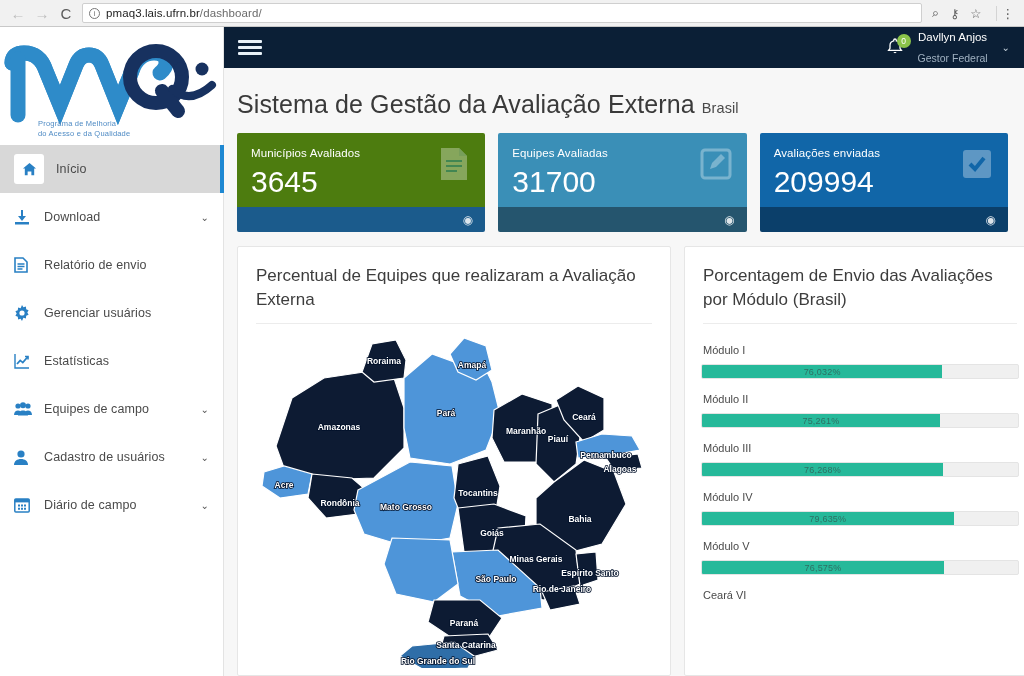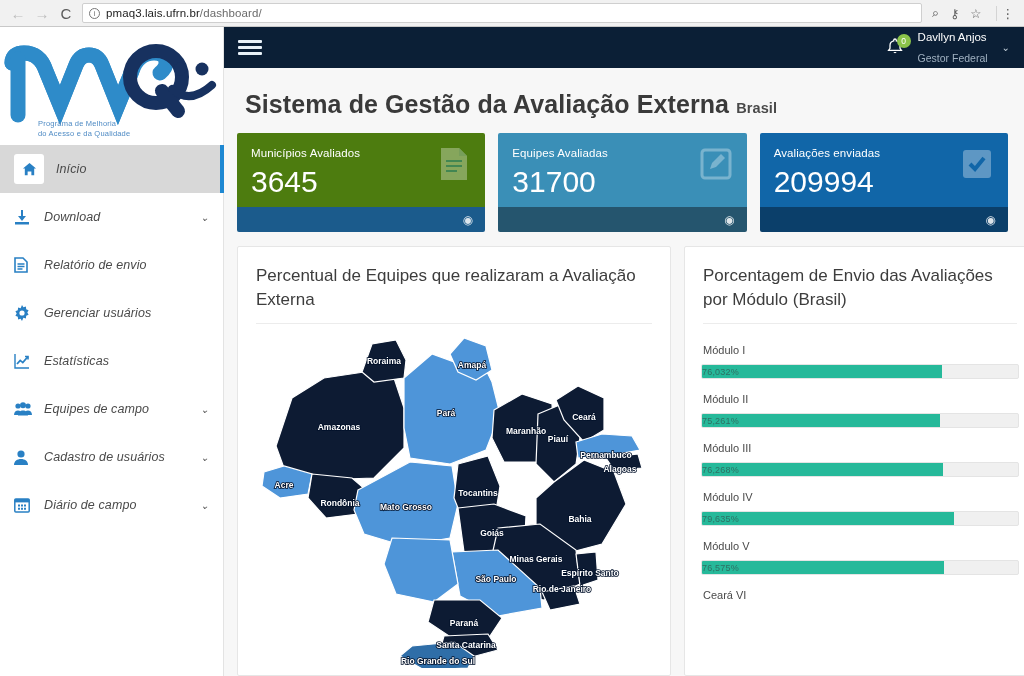--- a/index.html
+++ b/index.html
@@ -48,21 +48,21 @@
              flex: none; position: relative; }
   .logo-wrap { height: 116px; padding: 14px 0 0 4px; position: relative; overflow: hidden; }
   .logo-svg { display: block; }
   .logo-tag {
     position: absolute; left: 38px; top: 92px;
     font-size: 7.5px; color: #4f8bc4; line-height: 10px; letter-spacing: .2px;
   }
   .nav { margin-top: 2px; }
   .nav-item {
     height: 48px; display: flex; align-items: center;
-    padding: 0 14px 0 14px; position: relative; cursor: pointer; font-style: italic;
+    padding: 0 14px 0 14px; position: relative; cursor: pointer;
   }
   .nav-item .ic {
     width: 30px; flex: none; color: #2980c4; font-size: 16px;
     display: flex; align-items: center; justify-content: flex-start;
   }
   .nav-item .lbl { font-size: 12.5px; color: #4a4a4a; letter-spacing: .1px; }
   .nav-item .chev { margin-left: auto; color: #555; font-size: 10px; }
   .nav-item.active { background: #d8d8d8; }
   .nav-item.active::after {
     content: ""; position: absolute; right: -1px; top: 0; bottom: 0;
@@ -85,27 +85,27 @@
   .hamburger i { display: block; height: 3px; background: #e9f2f8; border-radius: 1px; }
   .topbar-right { margin-left: auto; display: flex; align-items: center; gap: 12px; }
   .bell-wrap { position: relative; width: 22px; height: 26px;
                display: flex; align-items: center; justify-content: center; }
   .bell { font-size: 17px; color: #ffffff; line-height: 1; }
   .bell-badge {
     position: absolute; top: -1px; right: -5px; min-width: 14px; height: 14px;
     background: #8bc34a; color: #fff; border-radius: 50%;
     font-size: 8.5px; display: flex; align-items: center; justify-content: center;
   }
-  .user-block { display: flex; flex-direction: column; line-height: 1.25; }
+  .user-block { display: flex; flex-direction: column; line-height: 1.25; align-items: center; }
   .user-name { font-size: 11.5px; color: #ffffff; }
   .user-role { font-size: 10.5px; color: #9fb0c0; margin-top: 8px; }
   .user-caret { color: #c6d2dc; font-size: 10px; align-self: center; margin-left: 2px; }
 
   .page-title-row { padding: 22px 0 14px 13px; }
-  .page-title { font-size: 25px; color: #3a3a3a; font-weight: 700; letter-spacing: .1px; margin-left: 8px; }
+  .page-title { font-size: 25px; color: #3a3a3a; font-weight: 400; letter-spacing: .1px; }
   .page-title .sub { font-size: 14.5px; color: #4a4a4a; }
 
   
   .cards { display: flex; gap: 13px; padding: 0 16px 0 13px; flex: none; }
   .card { flex: 1; border-radius: 2px; overflow: hidden; position: relative;
           cursor: pointer; }
   .card-body { padding: 14px 14px 16px 14px; height: 74px; position: relative; }
   .card-title { font-size: 11.5px; color: #ffffff; letter-spacing: .1px; }
   .card-value { font-size: 30px; color: #ffffff; margin-top: 6px; font-weight: 400; }
   .card-ico {
@@ -129,21 +129,21 @@
   .panel-body { padding: 10px 16px 0 16px; overflow: hidden; flex: 1; min-height: 0; }
 
   .map-wrap { display: flex; justify-content: center; padding-top: 4px; }
 
   
   .mod { padding: 0 0 4px 0; }
   .mod-label { font-size: 11px; color: #4a4a4a; margin: 10px 0 8px 2px; }
   .bar-track { height: 15px; background: #f0f0f0; border: 1px solid #e4e4e4;
                border-radius: 2px; overflow: hidden; }
   .bar-fill { height: 100%; background: #26b99a; display: flex;
-              align-items: center; justify-content: flex-start; }
+              align-items: center; justify-content: center; }
   .bar-text { font-size: 9px; color: #2f6f63; letter-spacing: .2px; white-space: nowrap; }
 </style>
 </head>
 <body>
 
 <div class="browser-bar">
   <div class="nav-btn disabled">←</div>
   <div class="nav-btn disabled">→</div>
   <div class="nav-btn">C</div>
   <div class="omnibox">

